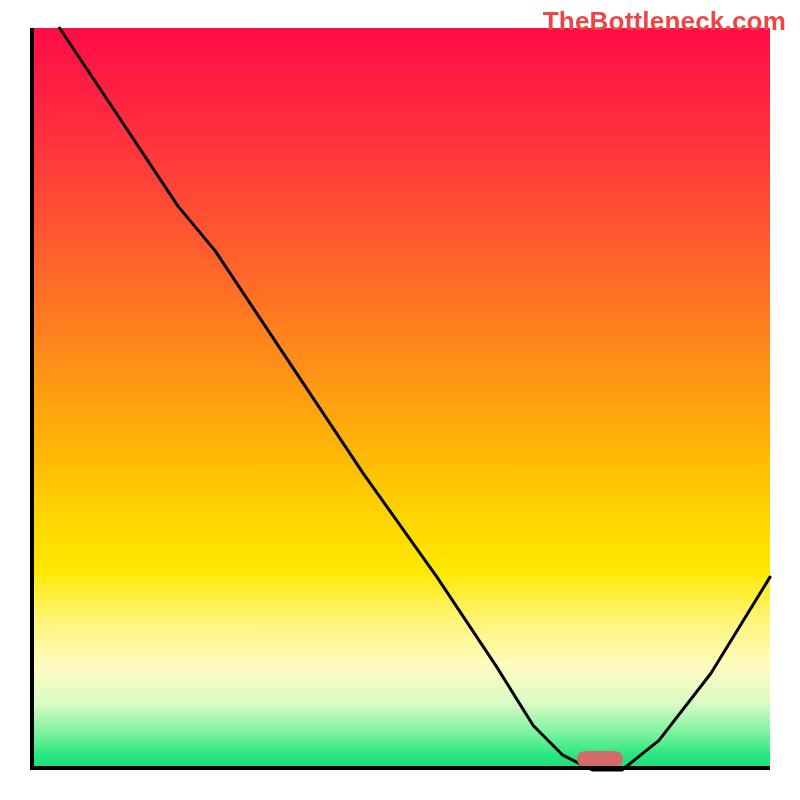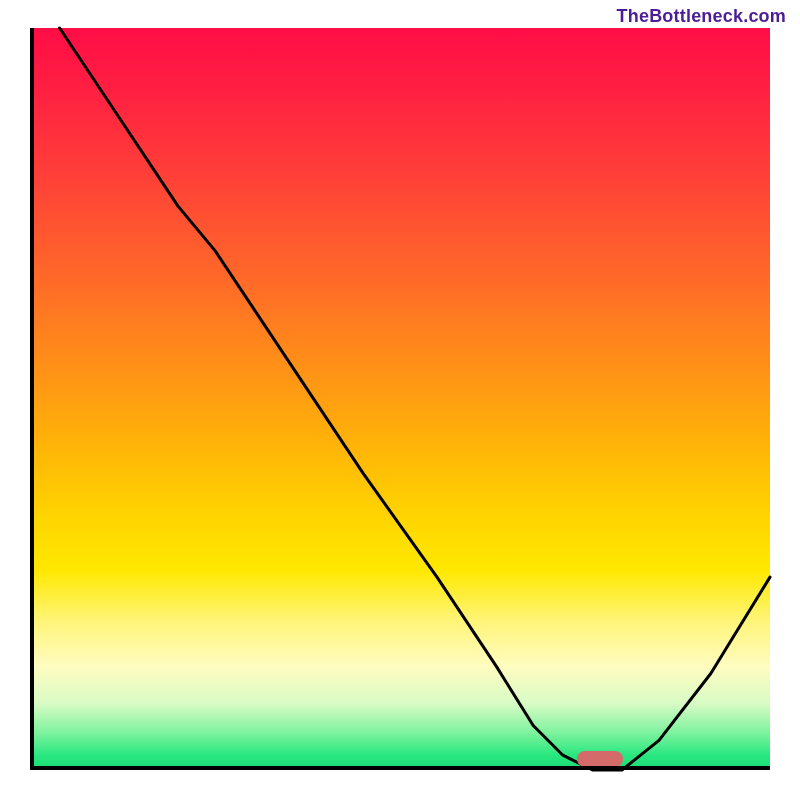--- a/index.html
+++ b/index.html
@@ -13,23 +13,23 @@
   }
   .wrap {
     position: relative;
     width: 800px;
     height: 800px;
   }
   .watermark {
     position: absolute;
     top: 6px;
     right: 14px;
-    font-size: 18px;
+    font-size: 26px;
     font-weight: 600;
-    color: #4c1d95;
+    color: #ef4444;
     letter-spacing: 0.2px;
     z-index: 10;
     text-align: center;
   }
   .plot-area {
     position: absolute;
     left: 30px;
     top: 28px;
     width: 740px;
     height: 742px;

